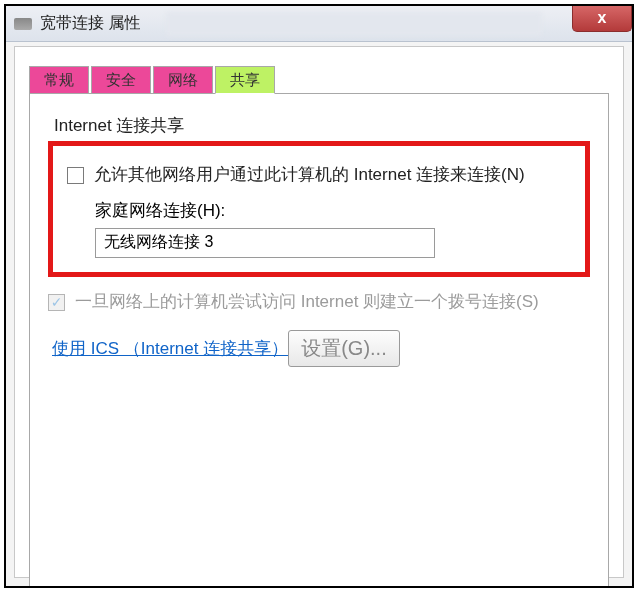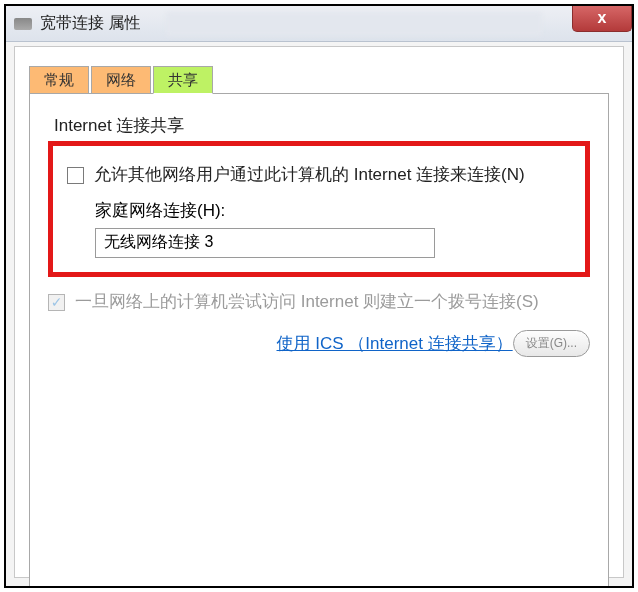--- a/index.html
+++ b/index.html
@@ -69,21 +69,21 @@
   
   .tabs {
     display: flex;
     padding: 18px 14px 0 14px;
     gap: 2px;
     position: relative;
   }
   .tab {
     border: 1px solid #a8a8a8;
     border-bottom: 1px solid #a8a8a8;
-    background: #fdba74;
+    background: #ec4899;
     padding: 4px 14px;
     font-size: 15px;
     color: #333;
     cursor: pointer;
     height: 28px;
     display: flex; align-items: center;
     position: relative;
     top: 1px;
   }
   .tab.active {
@@ -140,31 +140,31 @@
   }
   .spacer { height: 14px; }
   .link {
     color: #1064c8;
     text-decoration: underline;
     cursor: pointer;
     font-size: 17px;
     margin-left: 4px;
   }
   .bottom-row {
-    display: flex; align-items: center; justify-content: flex-end;
+    display: flex; align-items: center; justify-content: flex-start;
     margin-top: 16px;
   }
   .btn {
     border: 1px solid #9a9a9a;
     background: linear-gradient(#fdfdfd,#e8e8e8);
     padding: 4px 12px;
-    font-size: 12px;
+    font-size: 20px;
     color: #888;
     cursor: default;
-    border-radius: 14px;
+    border-radius: 3px;
   }
 </style>
 </head>
 <body>
 
 <div class="shot">
   <div class="titlebar">
     <div class="tb-icon"></div>
     <div class="tb-title">宽带连接 属性</div>
     <div class="tb-blur"></div>
@@ -172,20 +172,23 @@
       <span>x</span>
     </div>
   </div>
 
   <div class="client">
     <div class="tabs">
       <div class="tab">
           <span>常规</span>
         </div>
       <div class="tab">
+          <span>安全</span>
+        </div>
+      <div class="tab">
           <span>网络</span>
         </div>
       <div class="tab active">
           <span>共享</span>
         </div>
     </div>
 
     <div class="tab-pane">
       <div class="group-title">Internet 连接共享</div>
 

